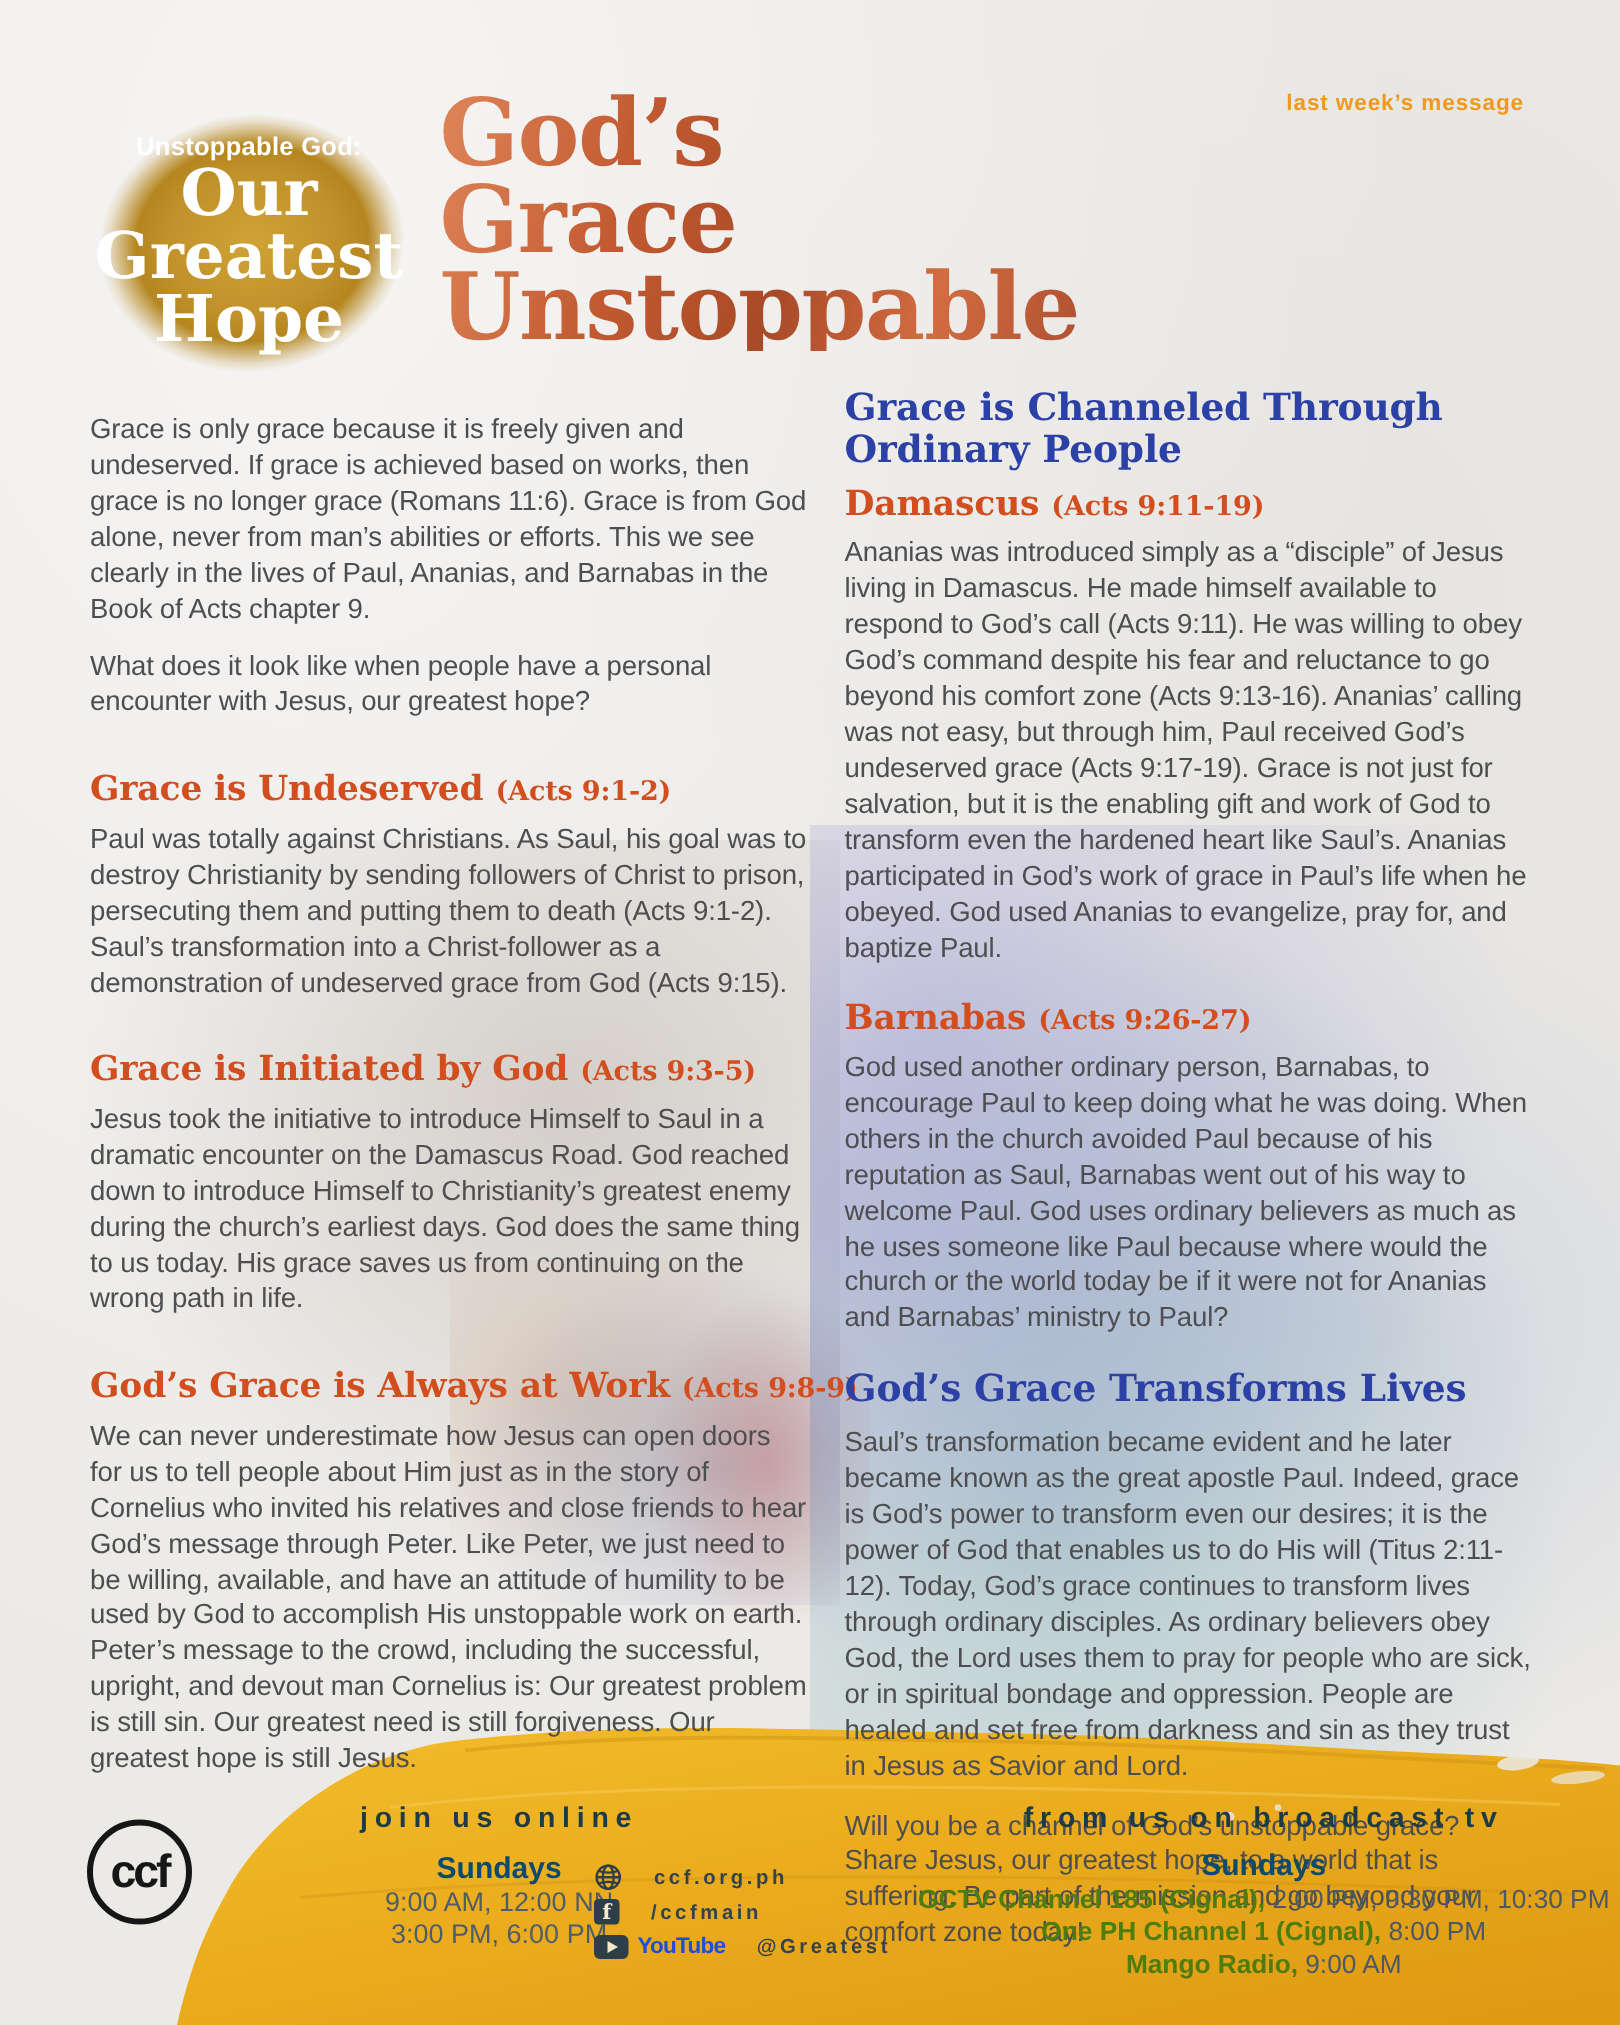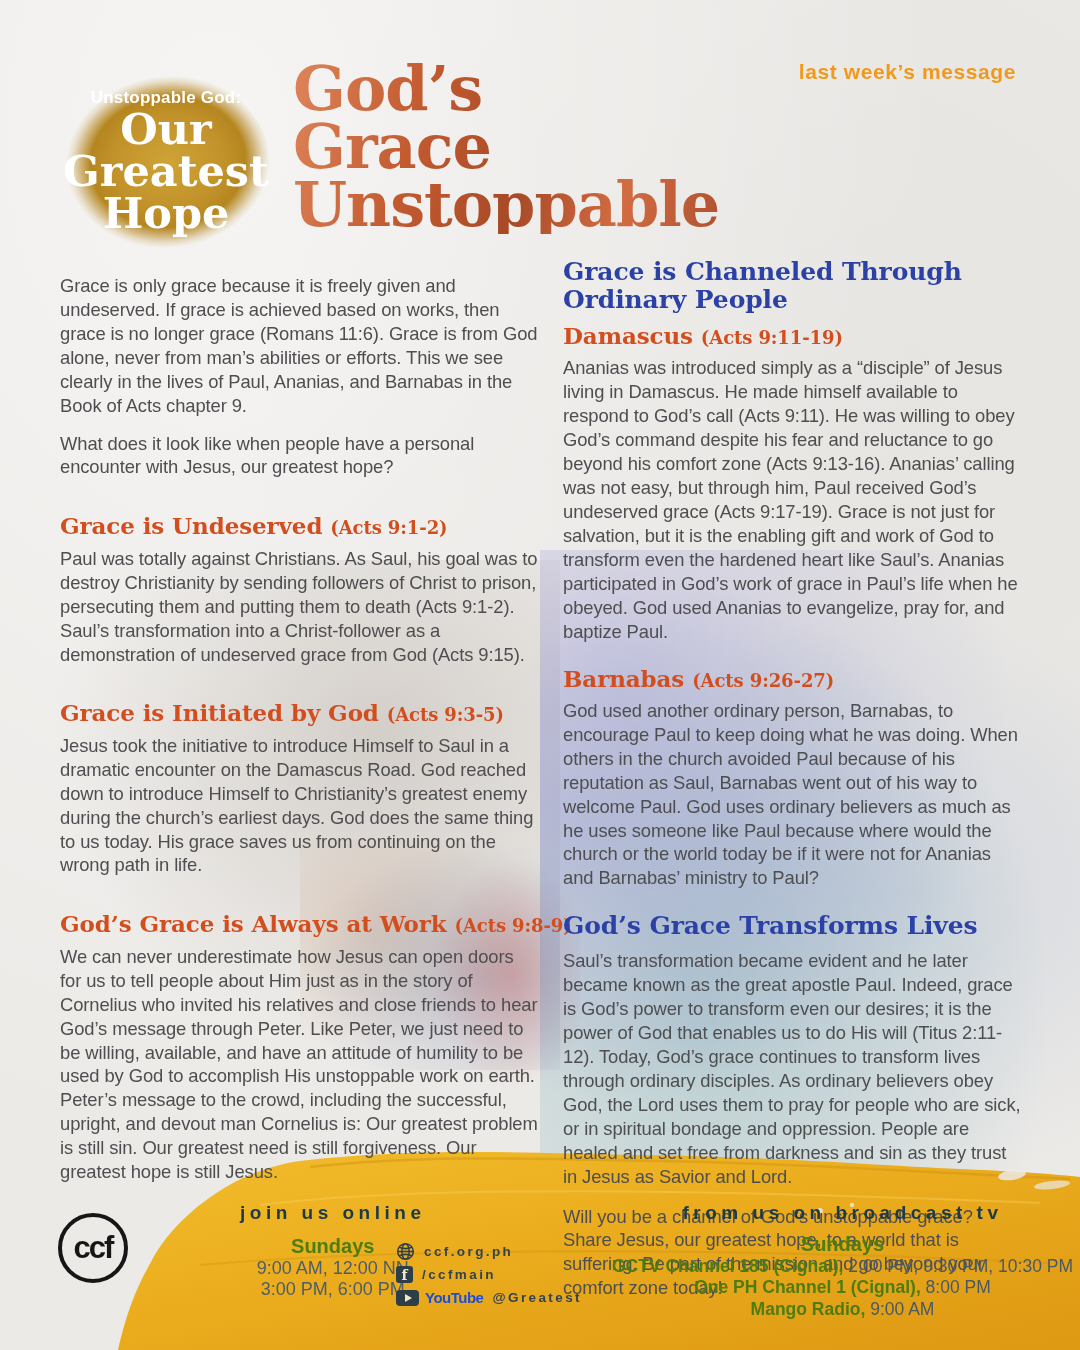--- a/index.html
+++ b/index.html
@@ -41,21 +41,21 @@
   .badge-text{ position:relative; z-index:2; padding-top:22px; color:#FFFFFF; }
   .badge-kicker{ font-size:17px; font-weight:bold; letter-spacing:0.2px; }
   .badge-line{ font-family:"DejaVu Serif", serif; font-weight:bold; font-size:43px; line-height:0.98; }
 
   .main-title{ position:absolute; z-index:3; left:293px; top:60px;
     font-family:"DejaVu Serif", serif; font-weight:bold; font-size:62px; line-height:58px;
     letter-spacing:-1px; color:#BF5730;
     background:linear-gradient(105deg, #DD8257 2%, #C25A30 30%, #A84A27 55%, #D26C42 78%, #B05130 100%);
     -webkit-background-clip:text; background-clip:text; -webkit-text-fill-color:transparent; }
   .tag{ position:absolute; z-index:3; right:64px; top:60px;
-    font-size:21px; font-weight:bold; letter-spacing:0.6px; color:#F0991C; }
+    font-size:15px; font-weight:bold; letter-spacing:0.6px; color:#F0991C; }
 
   
   .col{ position:absolute; z-index:3; top:262px; font-size:18.4px; line-height:1.3; letter-spacing:-0.1px; }
   .col-left{ left:60px; width:478px; }
   .col-right{ left:563px; width:458px; top:258px; }
   .para{ margin-bottom:14px;margin-top:12px; }
   .section{ margin-top:34px; }
   .h-orange{ font-family:"DejaVu Serif", serif; font-weight:bold; color:#D34E1E;
     font-size:23px; line-height:1.15; margin-bottom:7px; white-space:nowrap; }
   .h-orange .ref{ font-size:18px; }
@@ -66,25 +66,25 @@
   
   .gold-band{ position:absolute; z-index:2; left:0; bottom:0; width:1080px; height:205px; }
   .ccf-logo{ position:absolute; z-index:4; left:58px; top:1213px; width:70px; height:70px;
     border:4px solid #161616; border-radius:50%;
     display:flex; align-items:center; justify-content:center;
     font-size:31px; font-weight:bold; letter-spacing:-2px; color:#161616; }
   .f-block{ position:absolute; z-index:4; color:#2E3E49;text-align:center; }
   .f-online{ left:240px; top:1202px; }
   .f-broadcast{ left:612px; top:1202px; }
   .f-heading{ font-size:19px; font-weight:bold; letter-spacing:4.5px; color:#1C3A48; }
-  .f-day{ font-size:20px; font-weight:bold; color:#4d7c0f; margin-top:11px; }
+  .f-day{ font-size:20px; font-weight:bold; color:#0c4a6e; margin-top:11px; }
   .f-time{ font-size:18px; color:#4E5D68; line-height:1.18; }
   .f-links{ left:396px; top:1240px; }
   .f-link-row{ display:flex; align-items:center; height:23px; }
-  .f-link-label{ font-size:13.5px; letter-spacing:2.4px; color:#33434E; font-weight:bold; margin-left:9px; }
+  .f-link-label{ font-size:13.5px; letter-spacing:2.4px; color:#33434E; font-weight:bold; margin-left:21px; }
   .icon-globe{ width:19px; height:19px; }
   .icon-fb{ width:17px; height:17px; background:#2E3E49; border-radius:3px;
     color:#F3E9C9; font-family:"DejaVu Serif", serif; font-weight:bold; font-size:14px;
     display:flex; align-items:flex-end; justify-content:center; line-height:15px; }
   .icon-yt{ width:23px; height:16px; background:#2E3E49; border-radius:4px;
     display:flex; align-items:center; justify-content:center; }
   .icon-yt .tri{ width:0; height:0; border-left:7px solid #F3E9C9;
     border-top:4.5px solid transparent; border-bottom:4.5px solid transparent; margin-left:2px; }
   .yt-wordmark{ font-size:15px; font-weight:bold; letter-spacing:-0.5px; color:#1d4ed8; margin-left:6px; }
   .b-row{ font-size:17.5px; line-height:1.22; color:#4A5963; }

